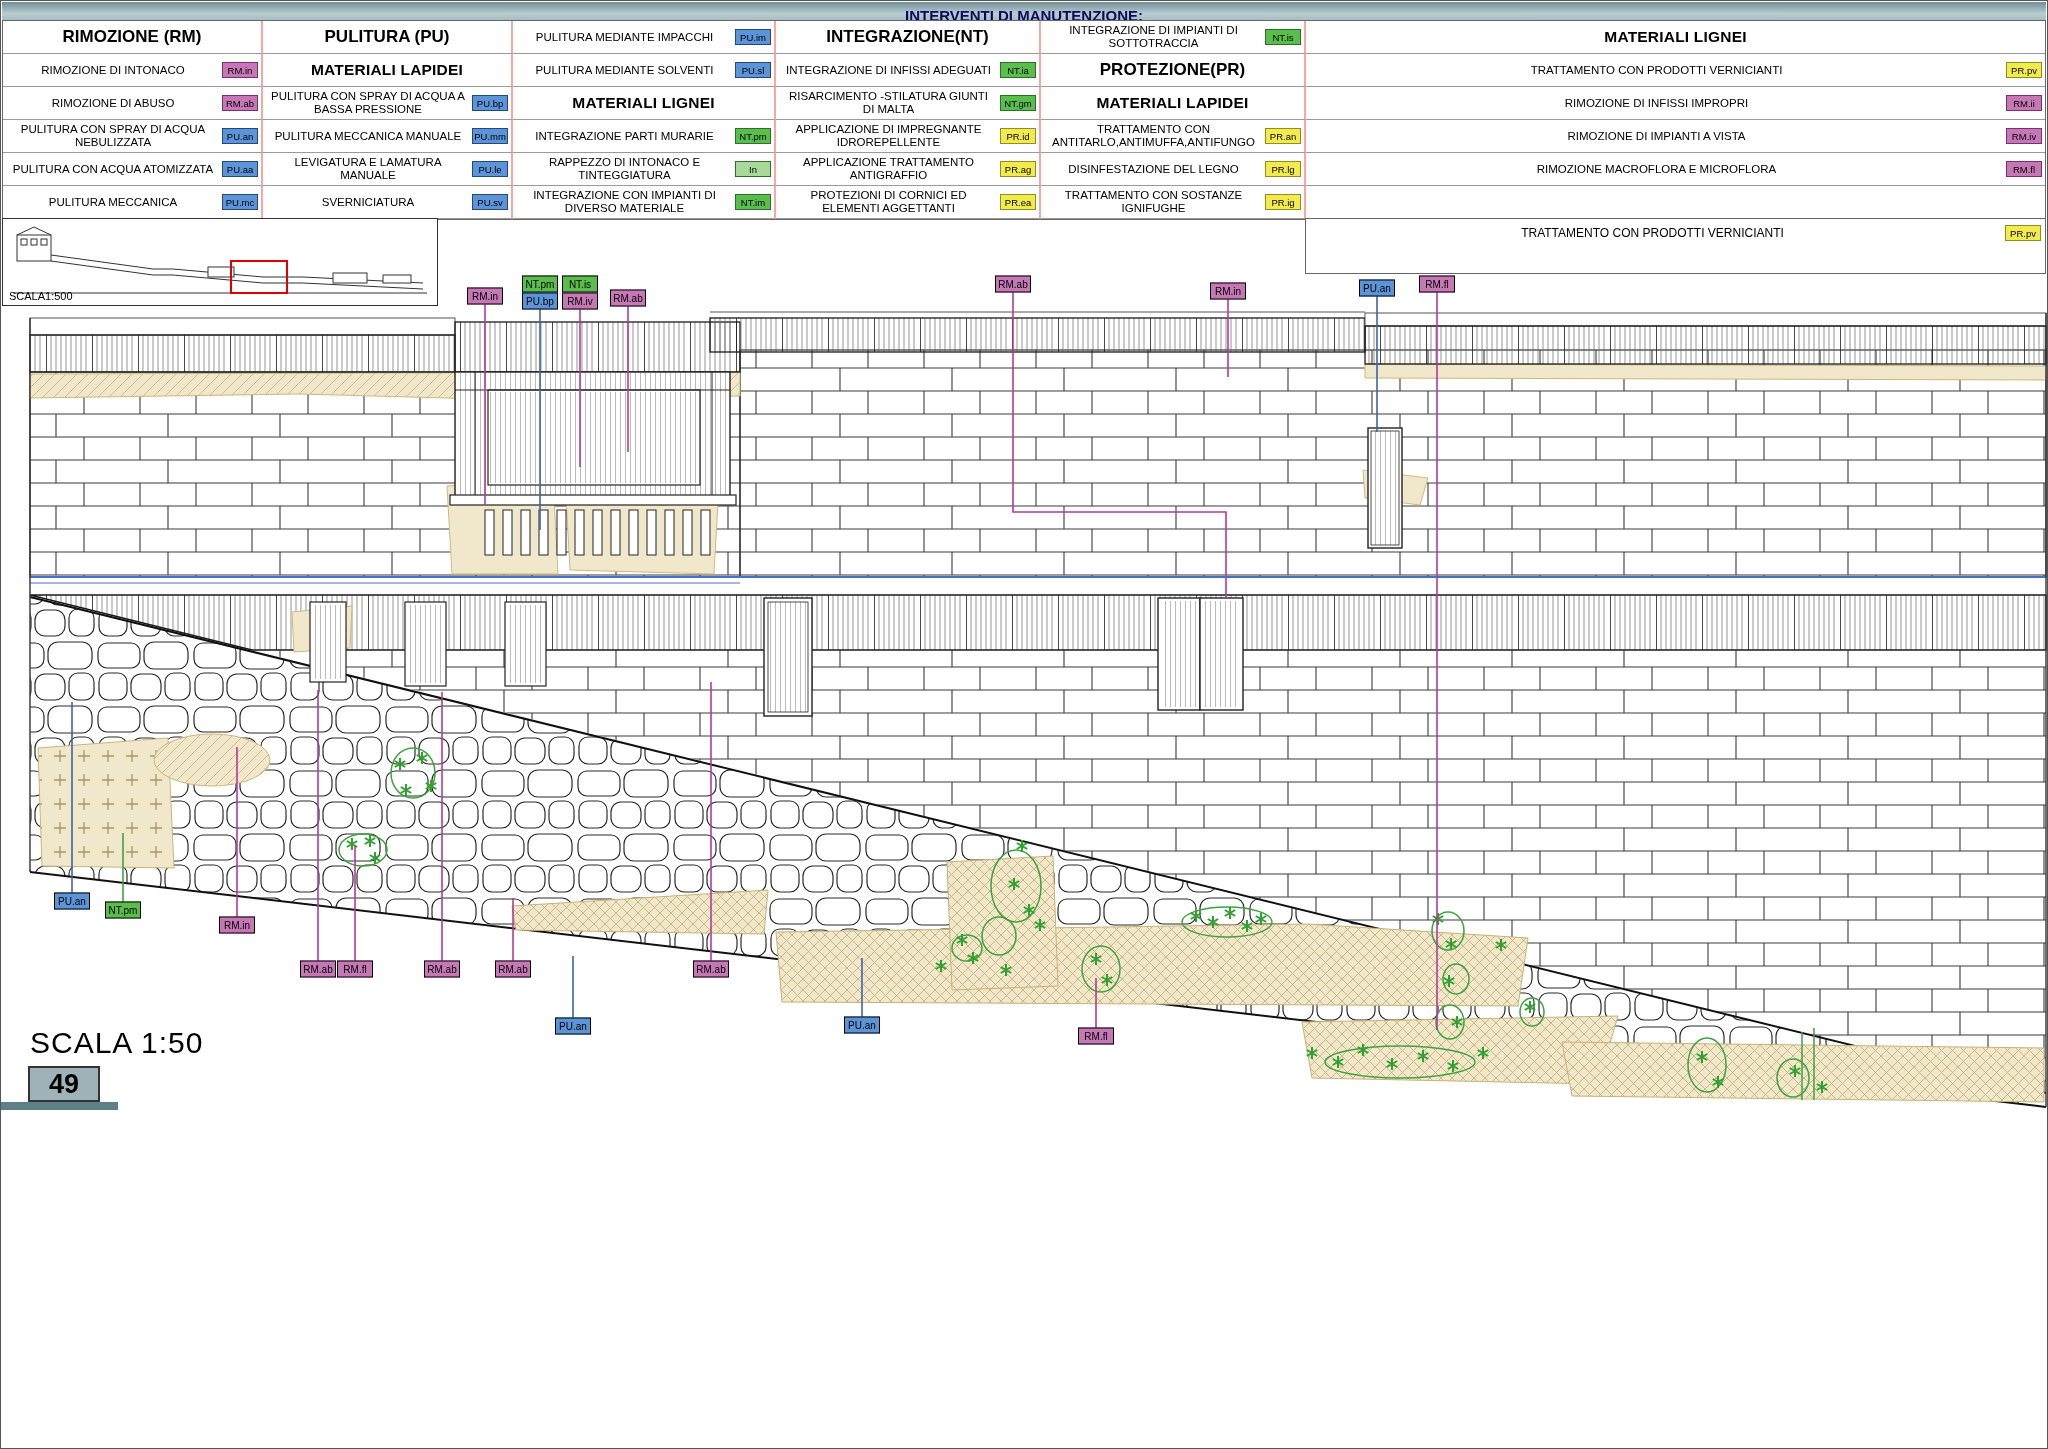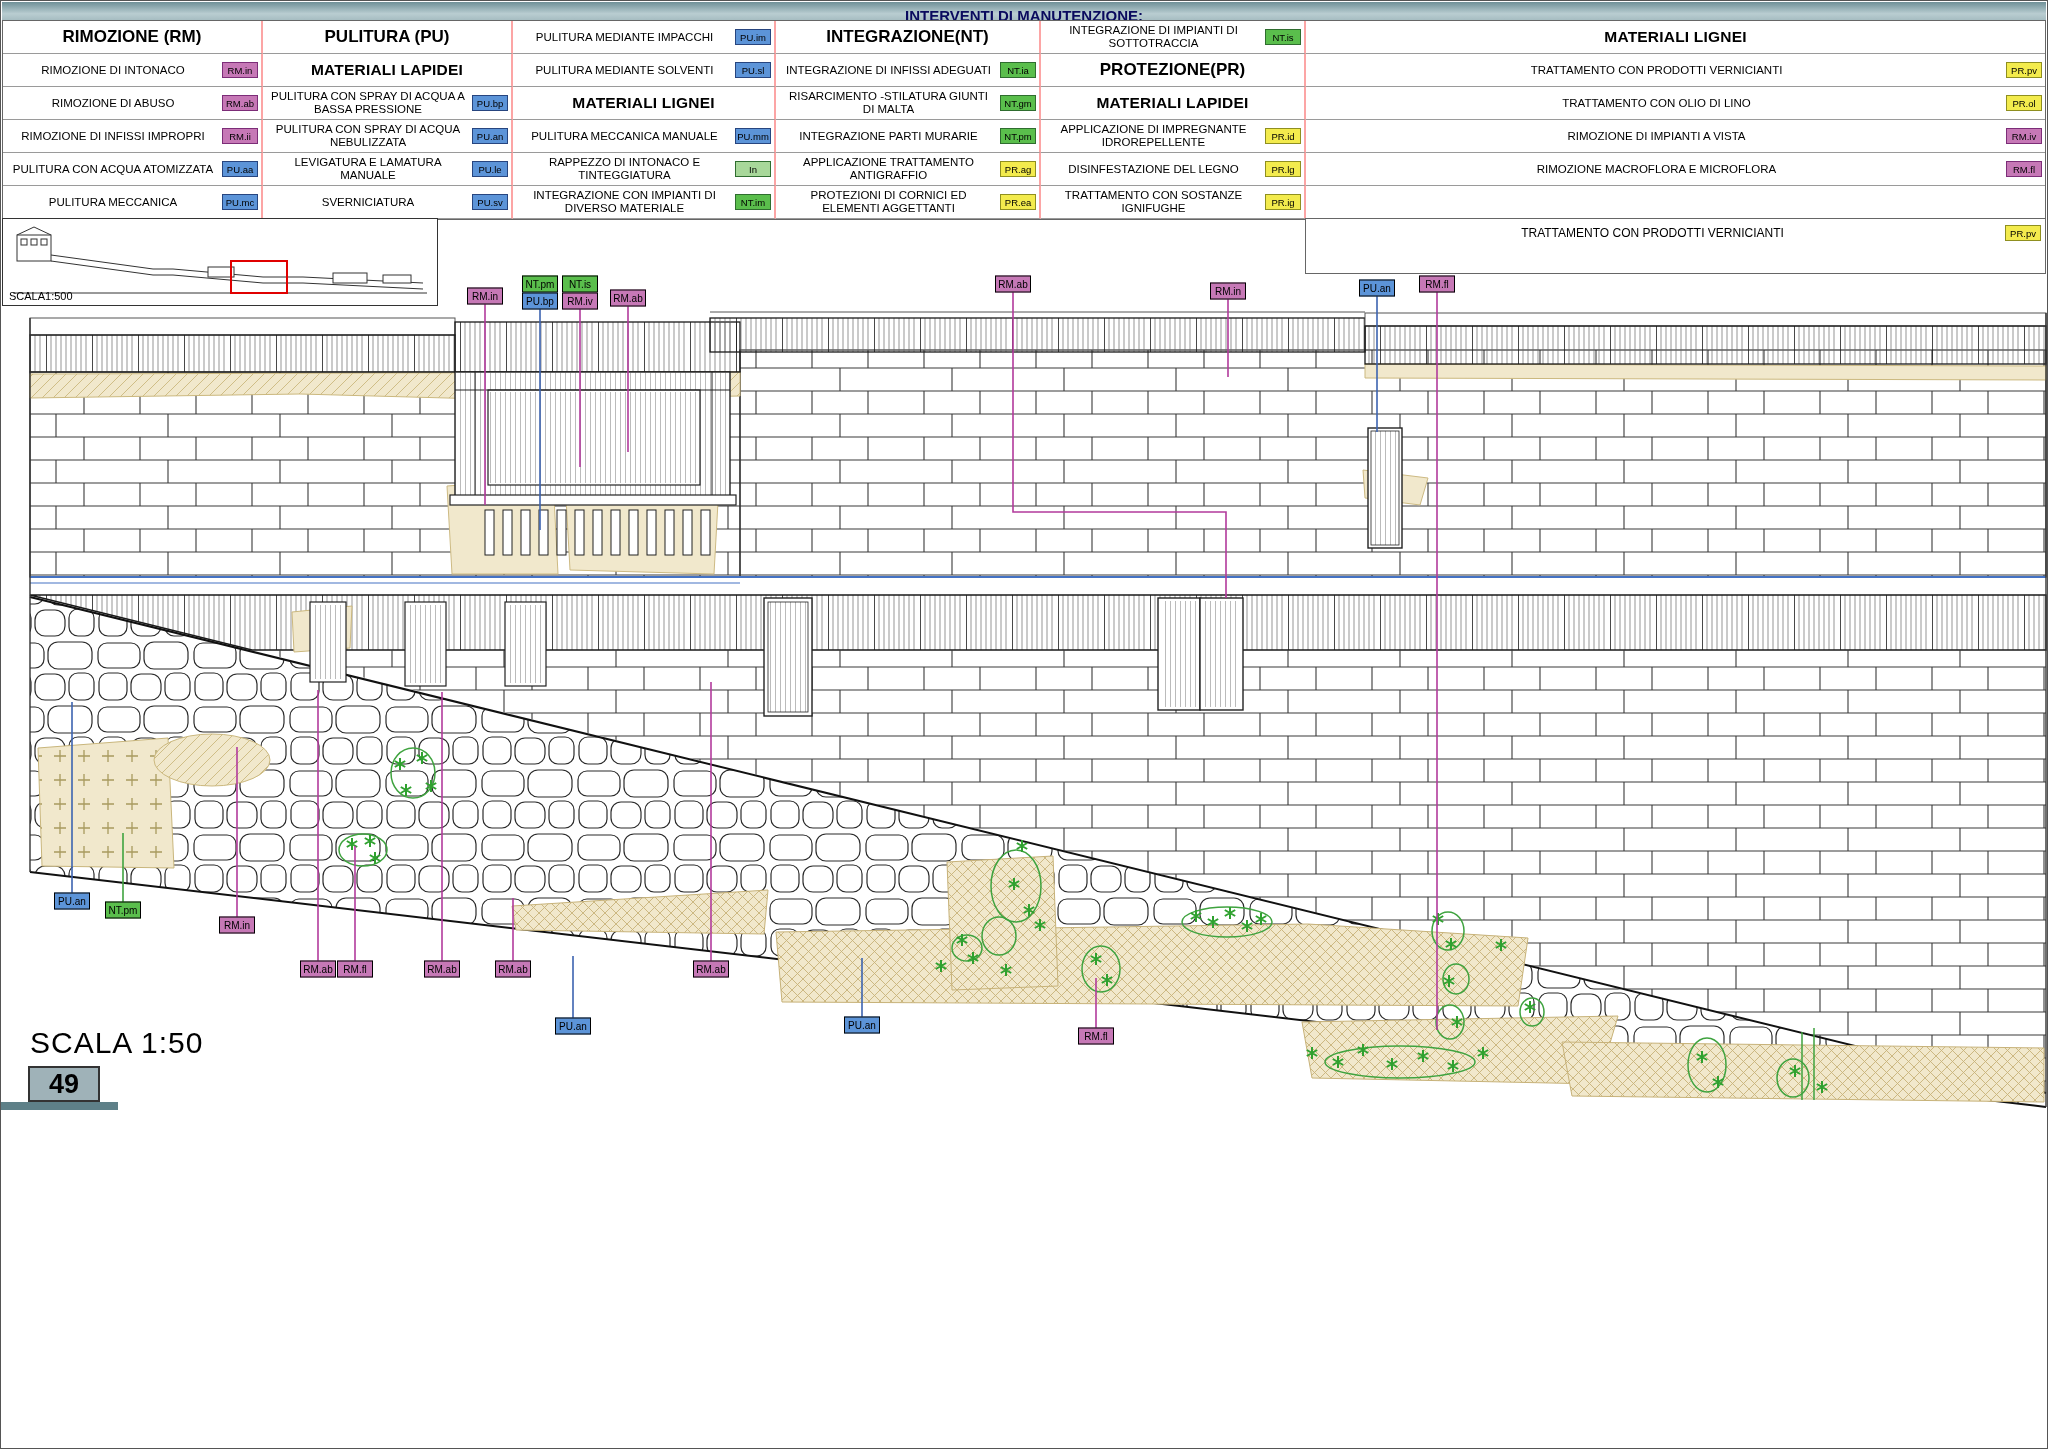--- a/index.html
+++ b/index.html
@@ -315,42 +315,42 @@
       <span class="lbl">MATERIALI LIGNEI</span>
     </div>
     <div class="cell n has-badge">
       <span class="lbl">RISARCIMENTO -STILATURA GIUNTI DI MALTA</span>
       <span class="badge nt">NT.gm</span>
     </div>
     <div class="cell h2">
       <span class="lbl">MATERIALI LAPIDEI</span>
     </div>
     <div class="cell n has-badge">
-      <span class="lbl">TRATTAMENTO CON OLIO DI LINO</span>
-      <span class="badge pr">PR.ol</span>
-    </div>
-    <div class="cell n has-badge">
       <span class="lbl">RIMOZIONE DI INFISSI IMPROPRI</span>
       <span class="badge rm">RM.ii</span>
     </div>
     <div class="cell n has-badge">
       <span class="lbl">PULITURA CON SPRAY DI ACQUA NEBULIZZATA</span>
       <span class="badge pu">PU.an</span>
     </div>
     <div class="cell n has-badge">
       <span class="lbl">PULITURA MECCANICA MANUALE</span>
       <span class="badge pu">PU.mm</span>
     </div>
     <div class="cell n has-badge">
       <span class="lbl">INTEGRAZIONE PARTI MURARIE</span>
       <span class="badge nt">NT.pm</span>
     </div>
     <div class="cell n has-badge">
       <span class="lbl">APPLICAZIONE DI IMPREGNANTE IDROREPELLENTE</span>
       <span class="badge pr">PR.id</span>
+    </div>
+    <div class="cell n has-badge">
+      <span class="lbl">TRATTAMENTO CON ANTITARLO,ANTIMUFFA,ANTIFUNGO</span>
+      <span class="badge pr">PR.an</span>
     </div>
     <div class="cell n has-badge">
       <span class="lbl">RIMOZIONE DI IMPIANTI A VISTA</span>
       <span class="badge rm">RM.iv</span>
     </div>
     <div class="cell n has-badge">
       <span class="lbl">PULITURA CON  ACQUA ATOMIZZATA</span>
       <span class="badge pu">PU.aa</span>
     </div>
     <div class="cell n has-badge">

